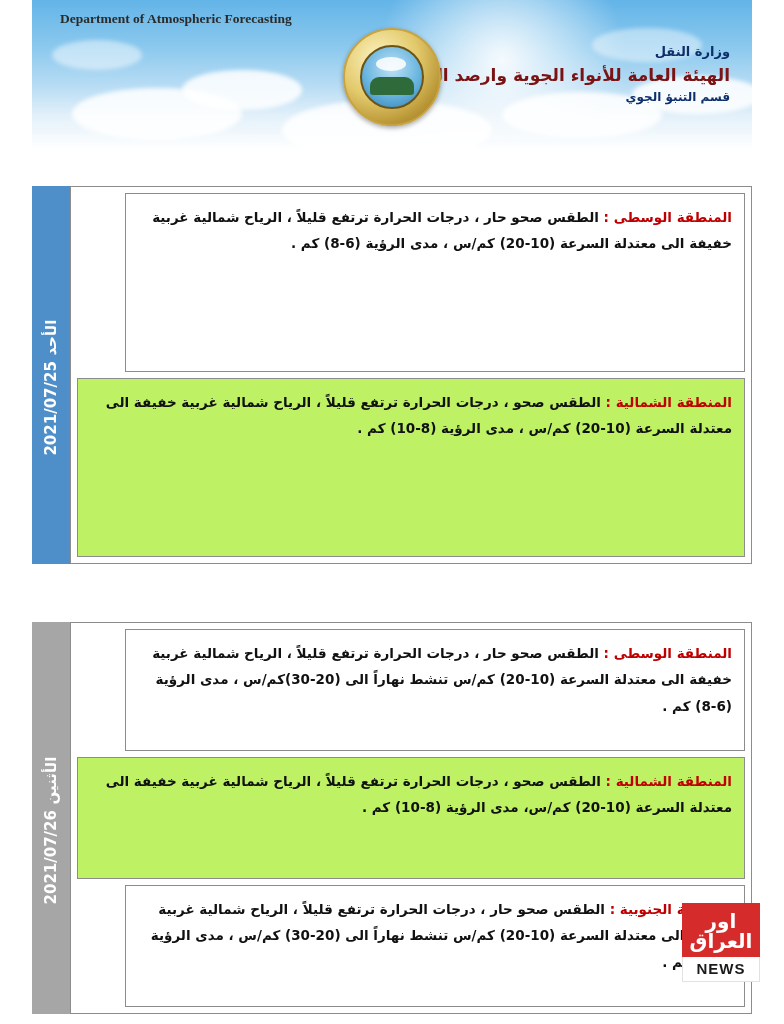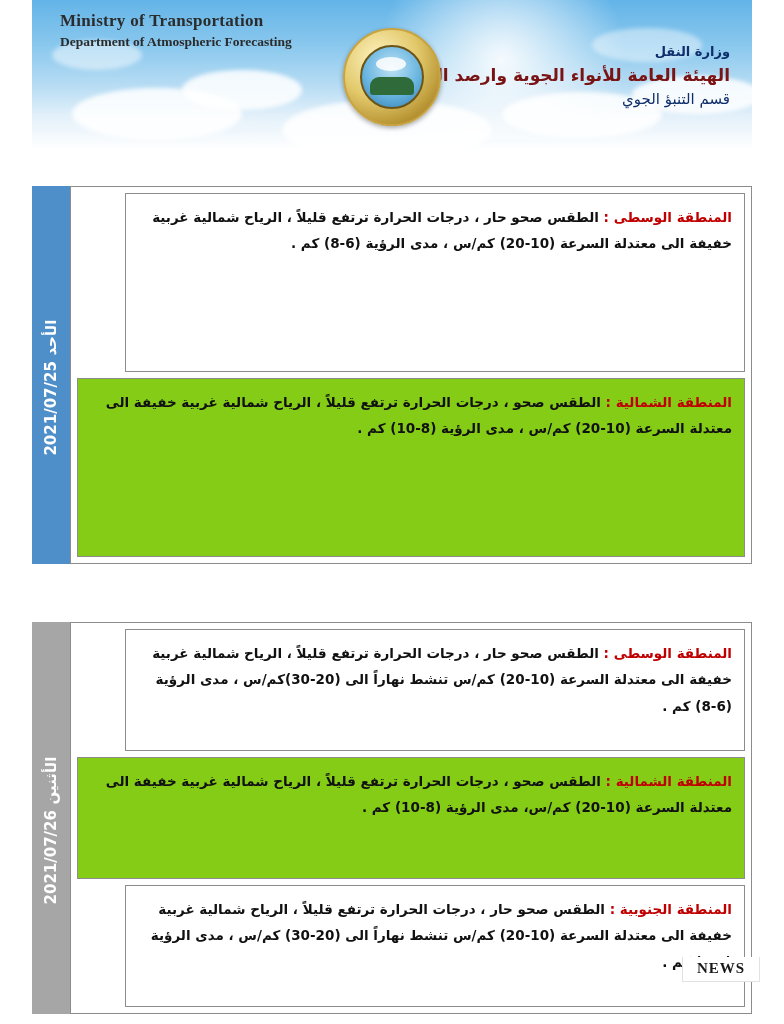--- a/index.html
+++ b/index.html
@@ -63,21 +63,21 @@
     position: absolute;
     right: 22px;
     top: 6px;
     text-align: right;
     color: #11306b;
     font-family: "DejaVu Sans", sans-serif;
     line-height: 1.55;
   }
   .header-ar .a1 { font-size: 13px; font-weight: 700; color:#0f2f6b;margin-top:36px;}
   .header-ar .a2 { font-size: 17px; font-weight: 700; color:#7a1414;}
-  .header-ar .a3 { font-size: 15px; font-weight: 400; color:#0f2f6b;}
+  .header-ar .a3 { font-size: 12px; font-weight: 700; color:#0f2f6b;}
 
   .logo {
     position: absolute;
     left: 50%;
     transform: translateX(-50%);
     top: 28px;
     width: 94px; height: 94px;
     border-radius: 50%;
     background: radial-gradient(circle at 35% 30%, #fdf3c0 0%, #e2c86a 45%, #b79433 75%, #8d6f1f 100%);
     border: 2px solid #c8a340;
@@ -150,21 +150,21 @@
   .region-card {
     border: 1px solid #8c8c8c;
     box-sizing: border-box;
     padding: 10px 12px 10px 12px;
     flex: 1 1 0;
     display: flex;
     align-items: flex-start;
     justify-content: flex-start;
   }
   .region-card.white { background: #ffffff; margin-left: 48px; }
-  .region-card.blue  { background: #84cc16; }
+  .region-card.blue  { background: #bef264; }
 
   .region-text {
     font-family: "DejaVu Sans", sans-serif;
     font-size: 13.5px;
     line-height: 1.95;
     color: #111111;
     text-align: right;
     direction: rtl;
     width: 100%;
     font-weight: 600;
@@ -189,21 +189,21 @@
     color: #ffffff;
     font-family: "DejaVu Sans", sans-serif;
     font-size: 20px;
     font-weight: 700;
     padding: 8px 4px 6px;
     line-height: 1;
   }
   .wm-bot {
     background: #ffffff;
     color: #1a1a1a;
-    font-family: Liberation Serif, serif;
+    font-family: Liberation Sans, sans-serif;
     font-size: 15px;
     font-weight: 700;
     letter-spacing: 1px;
     padding: 3px 0 4px;
     border: 1px solid #e2e2e2;
     border-top: none;
   }
 </style>
 </head>
 <body>
@@ -212,21 +212,20 @@
   <div class="sunglow"></div>
   <div class="cloud c6"></div>
   <div class="cloud c7"></div>
   <div class="cloud c1"></div>
   <div class="cloud c2"></div>
   <div class="cloud c3"></div>
   <div class="cloud c4"></div>
   <div class="cloud c5"></div>
 
   <div class="header-en">
-    <div class="l1">Ministry of Transportation</div>
     <div class="l3">Department of Atmospheric Forecasting</div>
   </div>
 
   <div class="header-ar">
     <div class="a1">وزارة النقل</div>
     <div class="a2">الهيئة العامة للأنواء الجوية وارصد الزلزالي</div>
     <div class="a3">قسم التنبؤ الجوي</div>
   </div>
 
   <div class="logo">
@@ -275,14 +274,15 @@
     </div>
     <div class="region-card white">
       <div class="region-text">
         <span class="region-name">المنطقة الجنوبية</span><span class="colon">&nbsp;:&nbsp;</span><span>الطقس صحو حار ، درجات الحرارة ترتفع قليلاً ، الرياح شمالية غربية خفيفة الى معتدلة السرعة (10-20) كم/س تنشط نهاراً الى (20-30) كم/س ، مدى الرؤية (6-8) كم .</span>
       </div>
     </div>
   </div>
 </div>
 
 <div class="watermark">
+  <div class="wm-top">اور العراق</div>
   <div class="wm-bot">NEWS</div>
 </div>
 
 </body></html>

